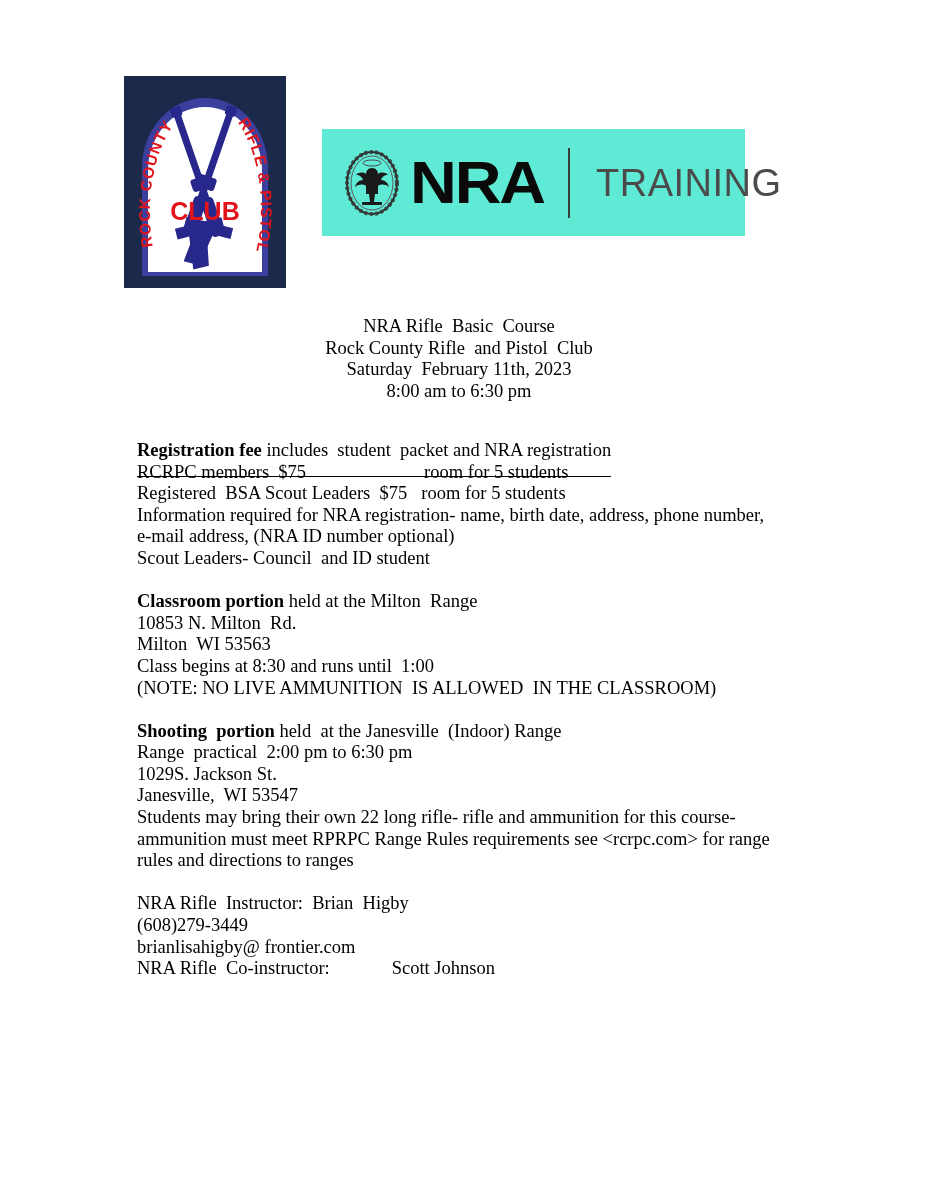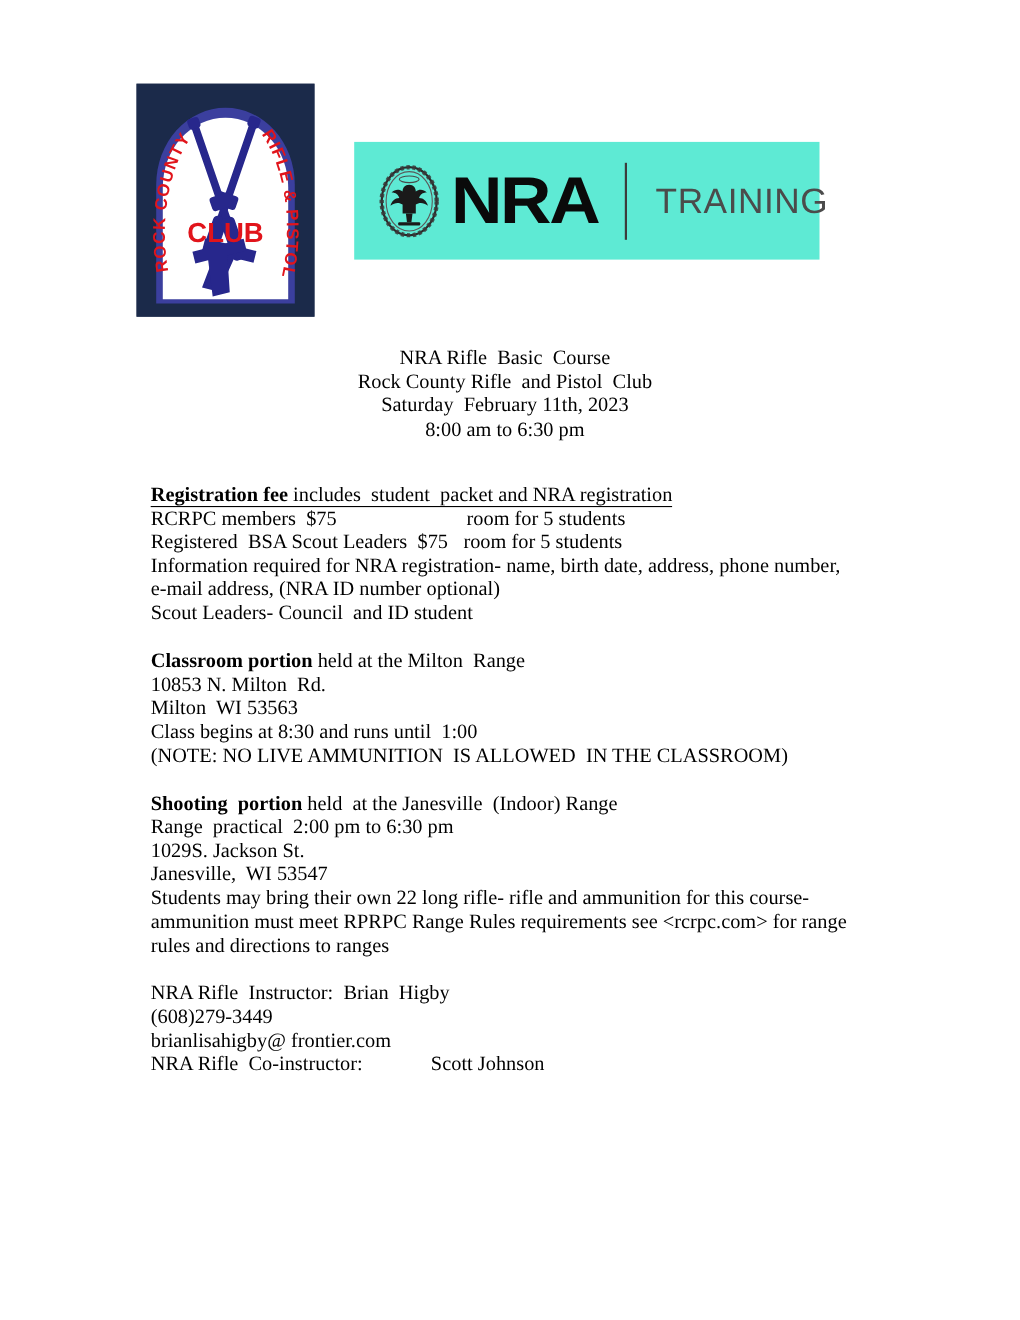--- a/index.html
+++ b/index.html
@@ -82,21 +82,21 @@
     height: 70px;
     background: #3c3c3c;
     margin-left: 34px;
     flex: 0 0 auto;
   }
 
   .nra-training {
     margin-left: 26px;
     font-family: "Liberation Sans", "DejaVu Sans", sans-serif;
     font-weight: 400;
-    font-size: 32px;
+    font-size: 38px;
     line-height: 1;
     letter-spacing: 0.5px;
     color: #4b4b4b;
   }
 
   
   .doc-body {
     position: absolute;
     left: 137px;
     top: 316px;
@@ -125,21 +125,21 @@
   .line.wrap { white-space: normal; }
 
   b.lead { font-weight: bold; }
 
   .u-line {
     display: block;
     white-space: pre;
   }
   .u-line .u-inner {
     border-bottom: 1px solid #000;
-    padding-bottom: 0px;
+    padding-bottom: 16px;
   }
 
   .tab-gap { display: inline-block; width: 118px; }
   .tab-gap-sm { display: inline-block; width: 14px; }
   .tab-gap-md { display: inline-block; width: 62px; }
 </style>
 </head>
 <body>
 
 <div class="page">

